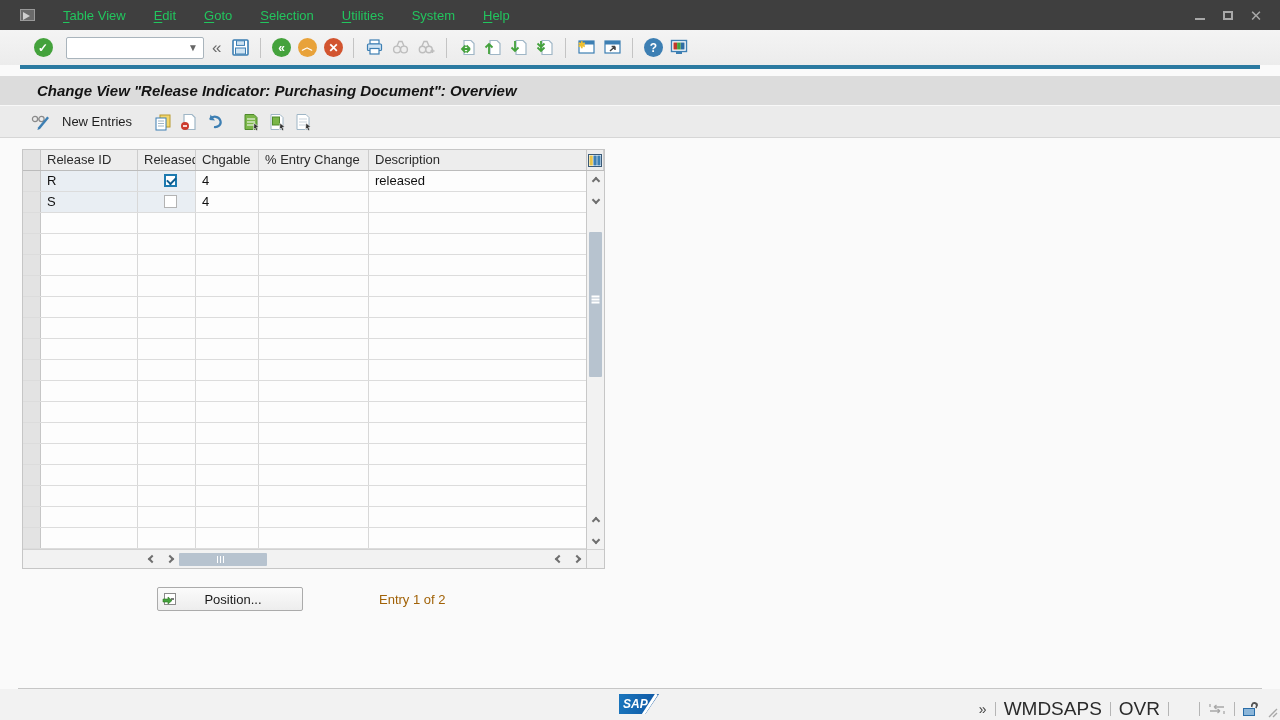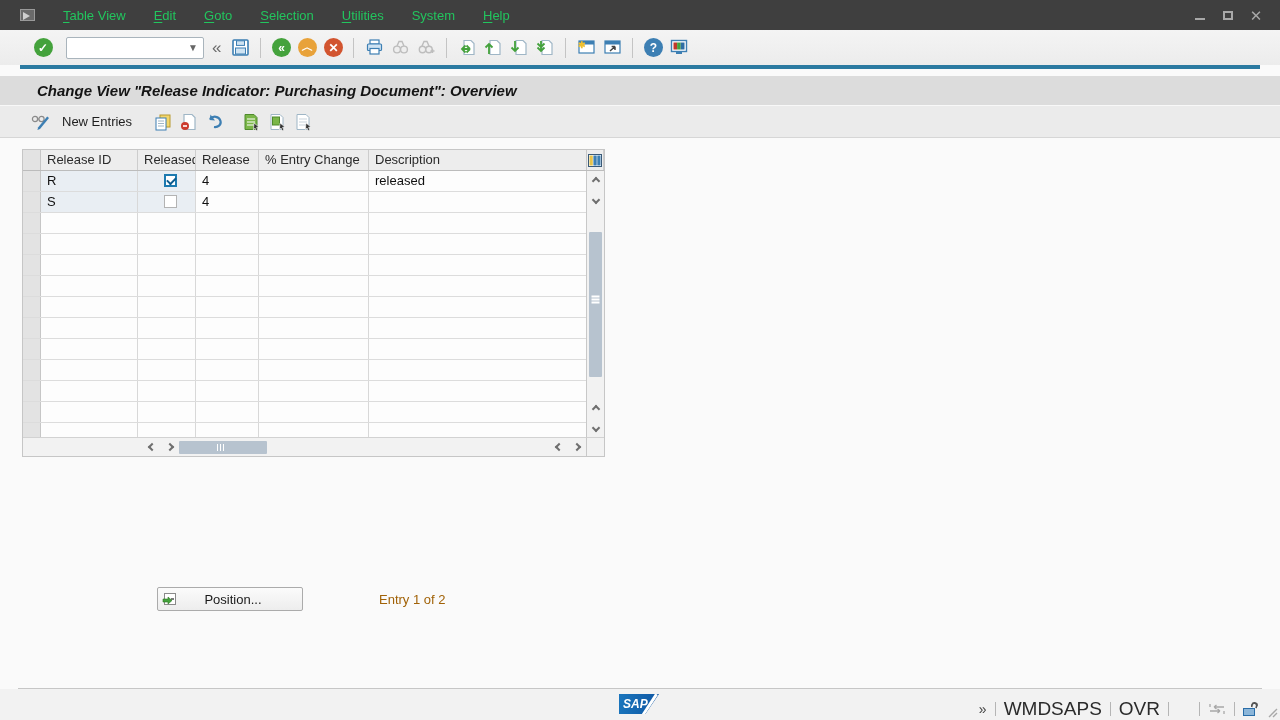--- a/index.html
+++ b/index.html
@@ -48,21 +48,21 @@
               display:flex; align-items:center; padding-left:37px; }
   .page-title { font-size:15px; font-weight:bold; font-style:italic; color:#141414; }
   .app-toolbar { position:absolute; top:105px; left:0; right:0; height:33px; background:#ebebeb;
                  border-top:1px solid #f8f8f8; border-bottom:1px solid #d6d6d6;
                  display:flex; align-items:center; padding-left:28px; }
   .txt-btn { padding:4px 8px; color:#1e1e1e; }
 
   
   .content { position:absolute; top:138px; left:0; right:0; bottom:32px; background:#fafafa; }
 
-  .table-frame { position:absolute; left:22px; top:11px; width:583px; height:308px;
+  .table-frame { position:absolute; left:22px; top:11px; width:583px; height:420px;
                  border:1px solid #c6c6c6; background:#be185d; }
   .thead { display:flex; height:21px; background:#ededed; border-bottom:1px solid #bcbcbc; }
   .hcell { font-size:13px; color:#2b2b2b; padding:2px 0 0 6px; border-right:1px solid #cdcdcd; overflow:hidden; white-space:nowrap; }
   .c-sel { width:18px; min-width:18px; padding:0; background:#e3e3e3; border-right:1px solid #c6c6c6; }
   .c-rid { width:97px; min-width:97px; }
   .c-rel { width:58px; min-width:58px; text-align:left; }
   .c-chg { width:63px; min-width:63px; }
   .c-vch { width:110px; min-width:110px; }
   .c-des { flex:1; border-right:none !important; }
   .c-cfg { width:18px; min-width:18px; background:#ededed; border-left:1px solid #c8c8c8; display:flex; align-items:center; justify-content:center; padding:0; }
@@ -315,21 +315,21 @@
   </div>
 
   <div class="content">
 
     <div class="table-frame">
 
       <div class="thead">
         <span class="hcell c-sel"></span>
         <span class="hcell c-rid">Release ID</span>
         <span class="hcell c-rel">Released</span>
-        <span class="hcell c-chg">Release</span>
+        <span class="hcell c-chg">Chgable</span>
         <span class="hcell c-vch">% Entry Change</span>
         <span class="hcell c-des">Description</span>
         <span class="hcell c-cfg">
           <svg width="14" height="13" viewBox="0 0 14 13">
             <rect x="0.5" y="0.5" width="13" height="12" fill="#fff" stroke="#3a5a78"></rect>
             <rect x="1.5" y="1.5" width="3.3" height="10" fill="#e8c34a"></rect>
             <rect x="5.4" y="1.5" width="3.3" height="10" fill="#3d7fb3"></rect>
             <rect x="9.3" y="1.5" width="3.2" height="10" fill="#3d7fb3"></rect>
           </svg>
         </span>

